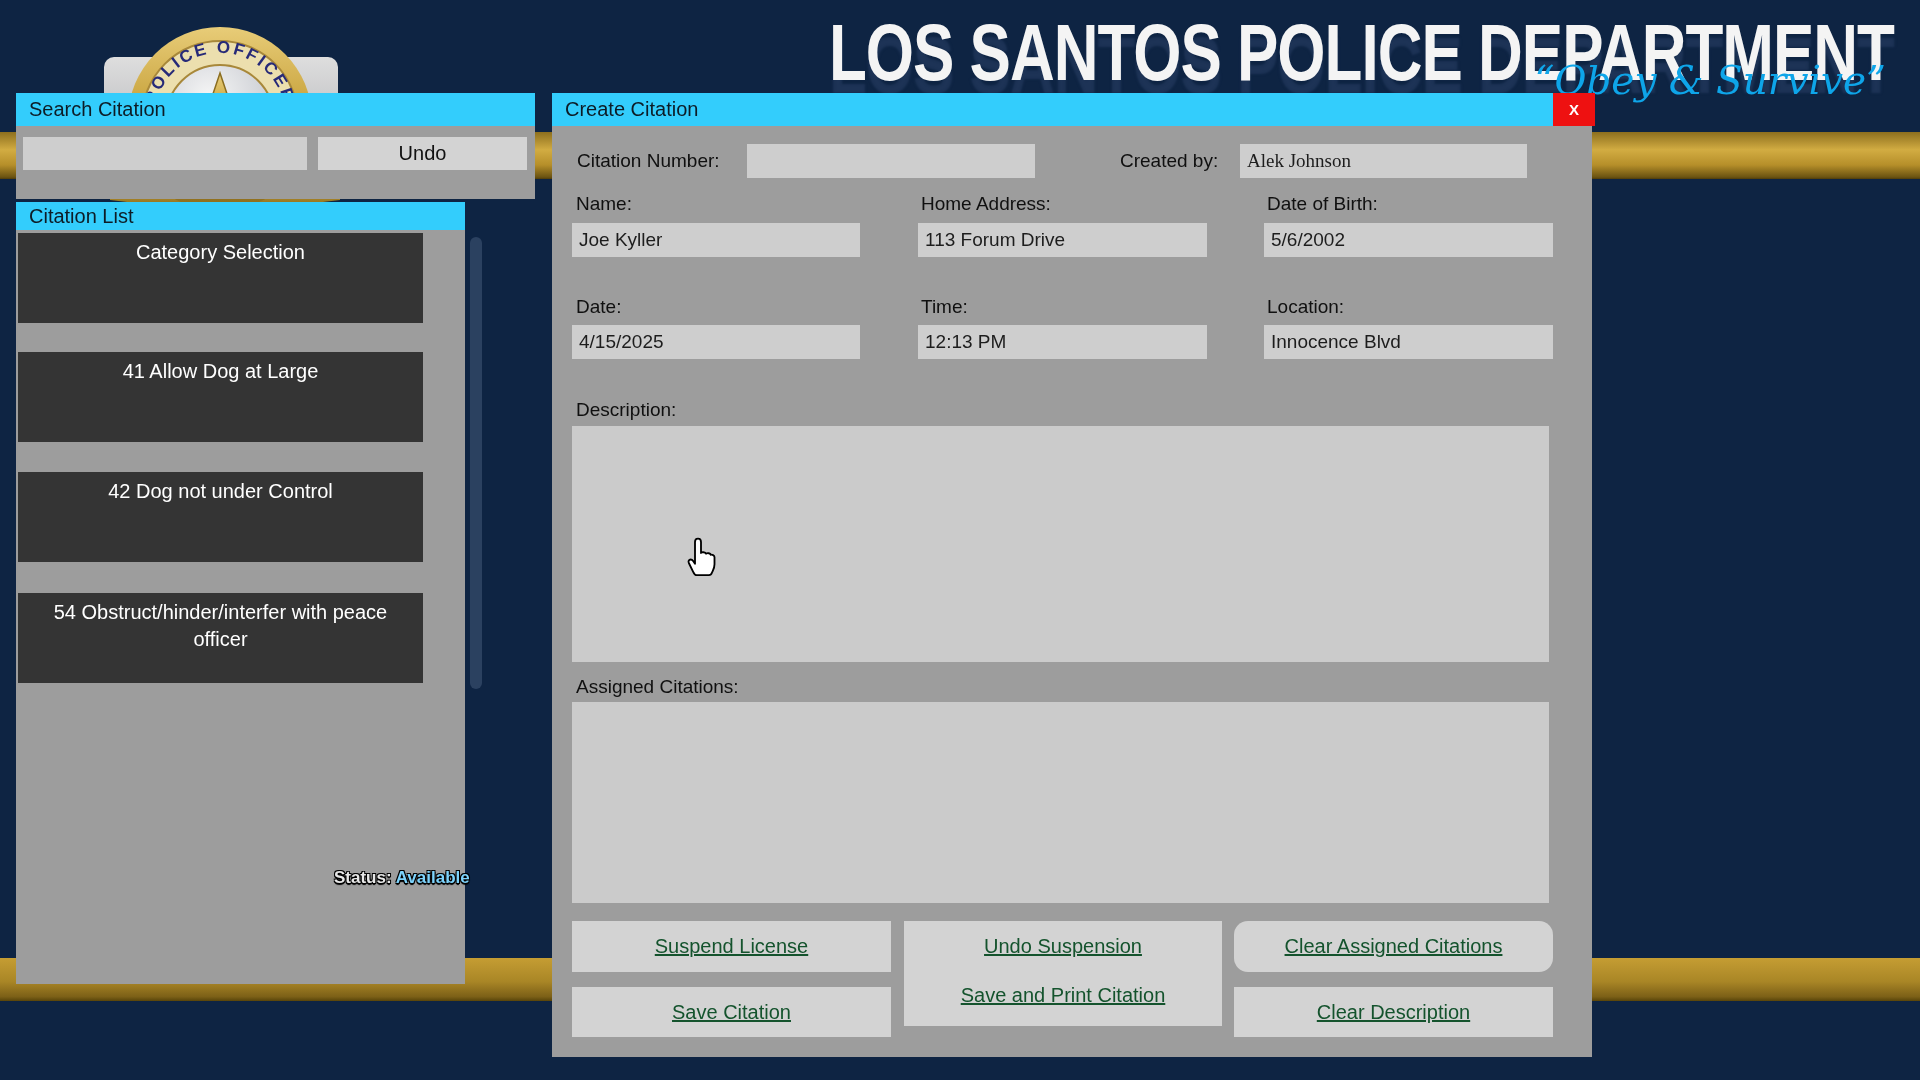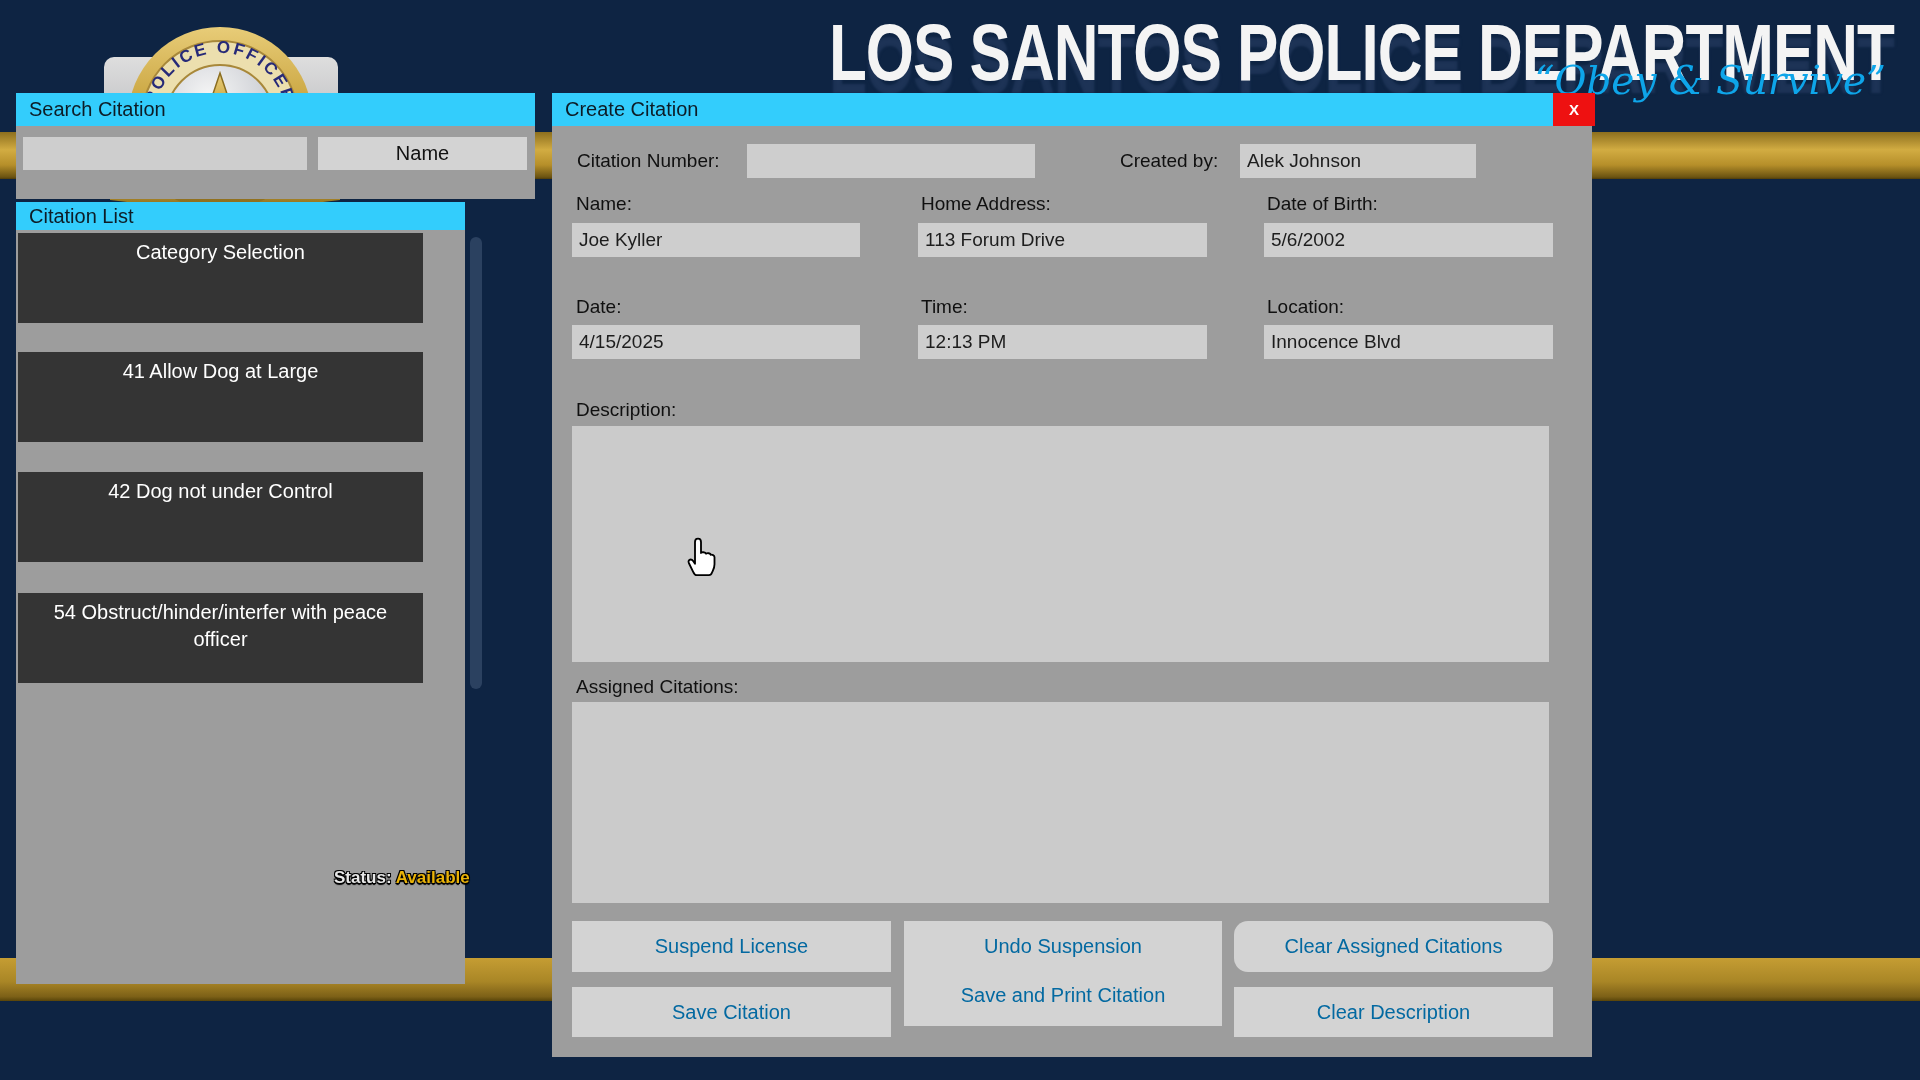--- a/index.html
+++ b/index.html
@@ -51,37 +51,37 @@
 
   
   #list-scrollbar { position:absolute; left:470px; top:237px; width:12px; height:452px;
     background:#2b4160; border-radius:6px; z-index:3; }
 
   
   #status-bar { position:absolute; left:334px; top:868px; z-index:5; font-size:17px;
     font-weight:bold; white-space:nowrap; letter-spacing:0px;
     text-shadow:-1px -1px 0 #000,1px -1px 0 #000,-1px 1px 0 #000,1px 1px 0 #000,0 2px 1px #000; }
   #status-bar .st-label { color:#e8e8e8; }
-  #status-bar .st-value { color:#eab308; }
+  #status-bar .st-value { color:#7dd3fc; }
 
   
   #create-dialog { left:552px; top:93px; width:1040px; height:964px; }
   #create-dialog .panel-header { height:33px; }
   #dialog-close { position:absolute; top:0; right:-3px; width:42px; height:33px;
     background:#ee1111; color:#fff; border:none; font-size:15px; font-weight:bold;
     cursor:pointer; z-index:4; font-family:"Liberation Sans", sans-serif; }
 
   .fld-label { position:absolute; font-size:19px; color:#101010; white-space:nowrap; }
   .fld-input { position:absolute; height:34px; background:#cecece; border:none; outline:none;
     font-size:19px; color:#1d1d1d; padding:0 7px; font-family:"Liberation Sans", sans-serif; }
 
   .lbl-citnum   { left:25px;  top:51px; line-height:34px; }
   .in-citnum    { left:195px; top:51px; width:288px; }
   .lbl-created  { left:568px; top:51px; line-height:34px; }
-  .in-created   { left:688px; top:51px; width:236px; }
+  .in-created   { left:688px; top:51px; width:287px;font-family:Liberation Serif, serif; }
 
   .lbl-name     { left:24px;  top:100px; }
   .in-name      { left:20px;  top:130px; width:288px; }
   .lbl-addr     { left:369px; top:100px; }
   .in-addr      { left:366px; top:130px; width:289px; }
   .lbl-dob      { left:715px; top:100px; }
   .in-dob       { left:712px; top:130px; width:289px; }
 
   .lbl-date     { left:24px;  top:203px; }
   .in-date      { left:20px;  top:232px; width:288px; }
@@ -93,21 +93,21 @@
   .lbl-desc     { left:24px;  top:306px; }
   .ta-desc      { position:absolute; left:20px; top:333px; width:977px; height:236px;
     background:#cbcbcb; border:none; outline:none; resize:none; font-size:19px;
     font-family:"Liberation Sans", sans-serif; }
   .lbl-assigned { left:24px;  top:583px; }
   .ta-assigned  { position:absolute; left:20px; top:609px; width:977px; height:201px;
     background:#cbcbcb; border:none; outline:none; resize:none; font-size:19px;
     font-family:"Liberation Sans", sans-serif; }
 
   .dlg-btn { position:absolute; height:51px; background:#d3d3d3; border:none;
-    font-size:20px; color:#0369a1; cursor:pointer; font-family:"Liberation Sans", sans-serif; }
+    font-size:20px; color:#14532d; cursor:pointer; font-family:"Liberation Sans", sans-serif;text-decoration:underline; }
   .btn-0 { left:20px;  top:828px; width:319px; }
   .btn-1 { left:352px; top:828px; width:318px; }
   .btn-2 { left:682px; top:828px; width:319px;border-radius:14px; }
   .btn-3 { left:20px;  top:894px; width:319px; height:50px; }
   .btn-4 { left:352px; top:871px; width:318px; height:62px; }
   .btn-5 { left:682px; top:894px; width:319px; height:50px; }
 
   
   #hand-cursor { position:absolute; left:683px; top:533px; width:40px; height:46px; z-index:10; }
 </style>
@@ -152,21 +152,21 @@
     <text font-family="Liberation Sans, sans-serif" font-size="17" font-weight="bold" fill="#272a78" letter-spacing="2.5">
       <textPath href="#ringarc" startOffset="50%" text-anchor="middle">POLICE OFFICER</textPath>
     </text>
   </svg>
 
   <div class="panel" id="search-panel">
     <div class="panel-header">
       <span>Search Citation</span>
     </div>
     <input id="search-input" type="text" value="" style="">
-    <button id="search-clear">Name</button>
+    <button id="search-clear">Undo</button>
   </div>
 
   <div class="panel" id="citation-panel">
     <div class="panel-header">
       <span>Citation List</span>
     </div>
     <div class="cite-item item-0">Category Selection</div>
     <div class="cite-item item-1">41 Allow Dog at Large</div>
     <div class="cite-item item-2">42 Dog not under Control</div>
     <div class="cite-item item-3">54 Obstruct/hinder/interfer with peace officer</div>

